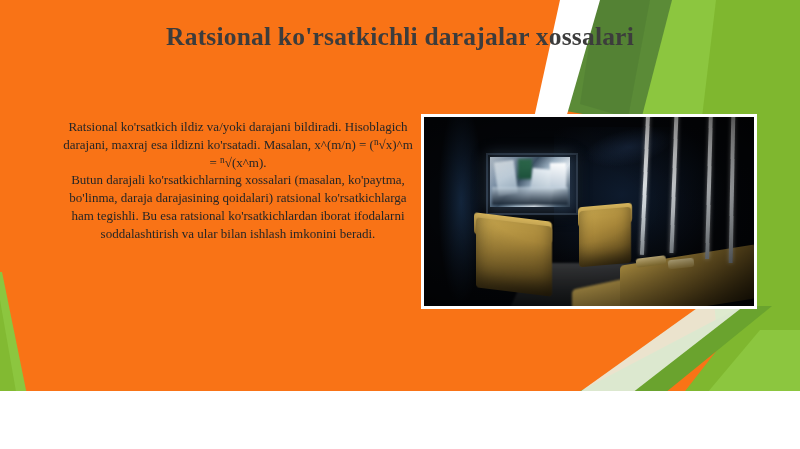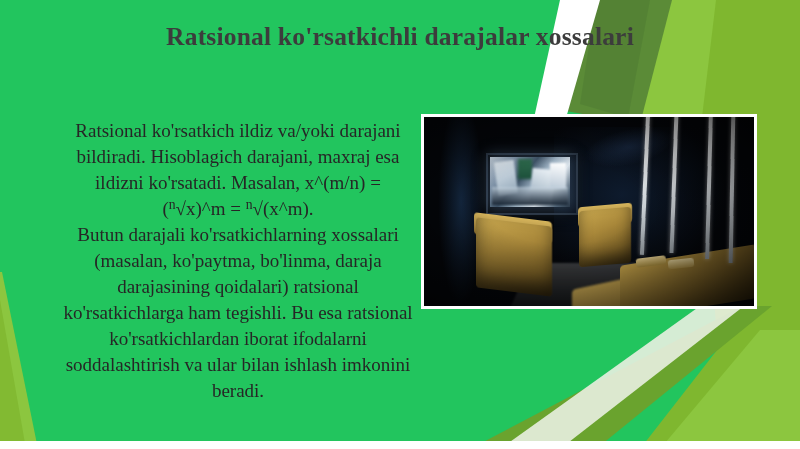--- a/index.html
+++ b/index.html
@@ -3,22 +3,22 @@
 <meta charset="utf-8">
 <style>
   html, body {
     margin: 0;
     padding: 0;
     background: #ffffff;
   }
   #slide {
     position: relative;
     width: 800px;
-    height: 441px;
-    background: #22c55e;
+    height: 391px;
+    background: #f97316;
     overflow: hidden;
     font-family: "Liberation Serif", serif;
   }
   #deco-layer {
     position: absolute;
     inset: 0;
     width: 800px;
     height: 449px;
   }
 
@@ -39,21 +39,21 @@
 
   
   #body-col {
     position: absolute;
     left: 62px;
     top: 118px;
     width: 352px;
     text-align: center;
     color: #262626;
     font-family: "Liberation Serif", serif;
-    font-size: 19px;
+    font-size: 13px;
     line-height: 1.37;
   }
   #body-col p {
     margin: 0;
   }
   #body-col p + p {
   }
   .sup-idx {
     font-size: 0.72em;
     vertical-align: 0.42em;

